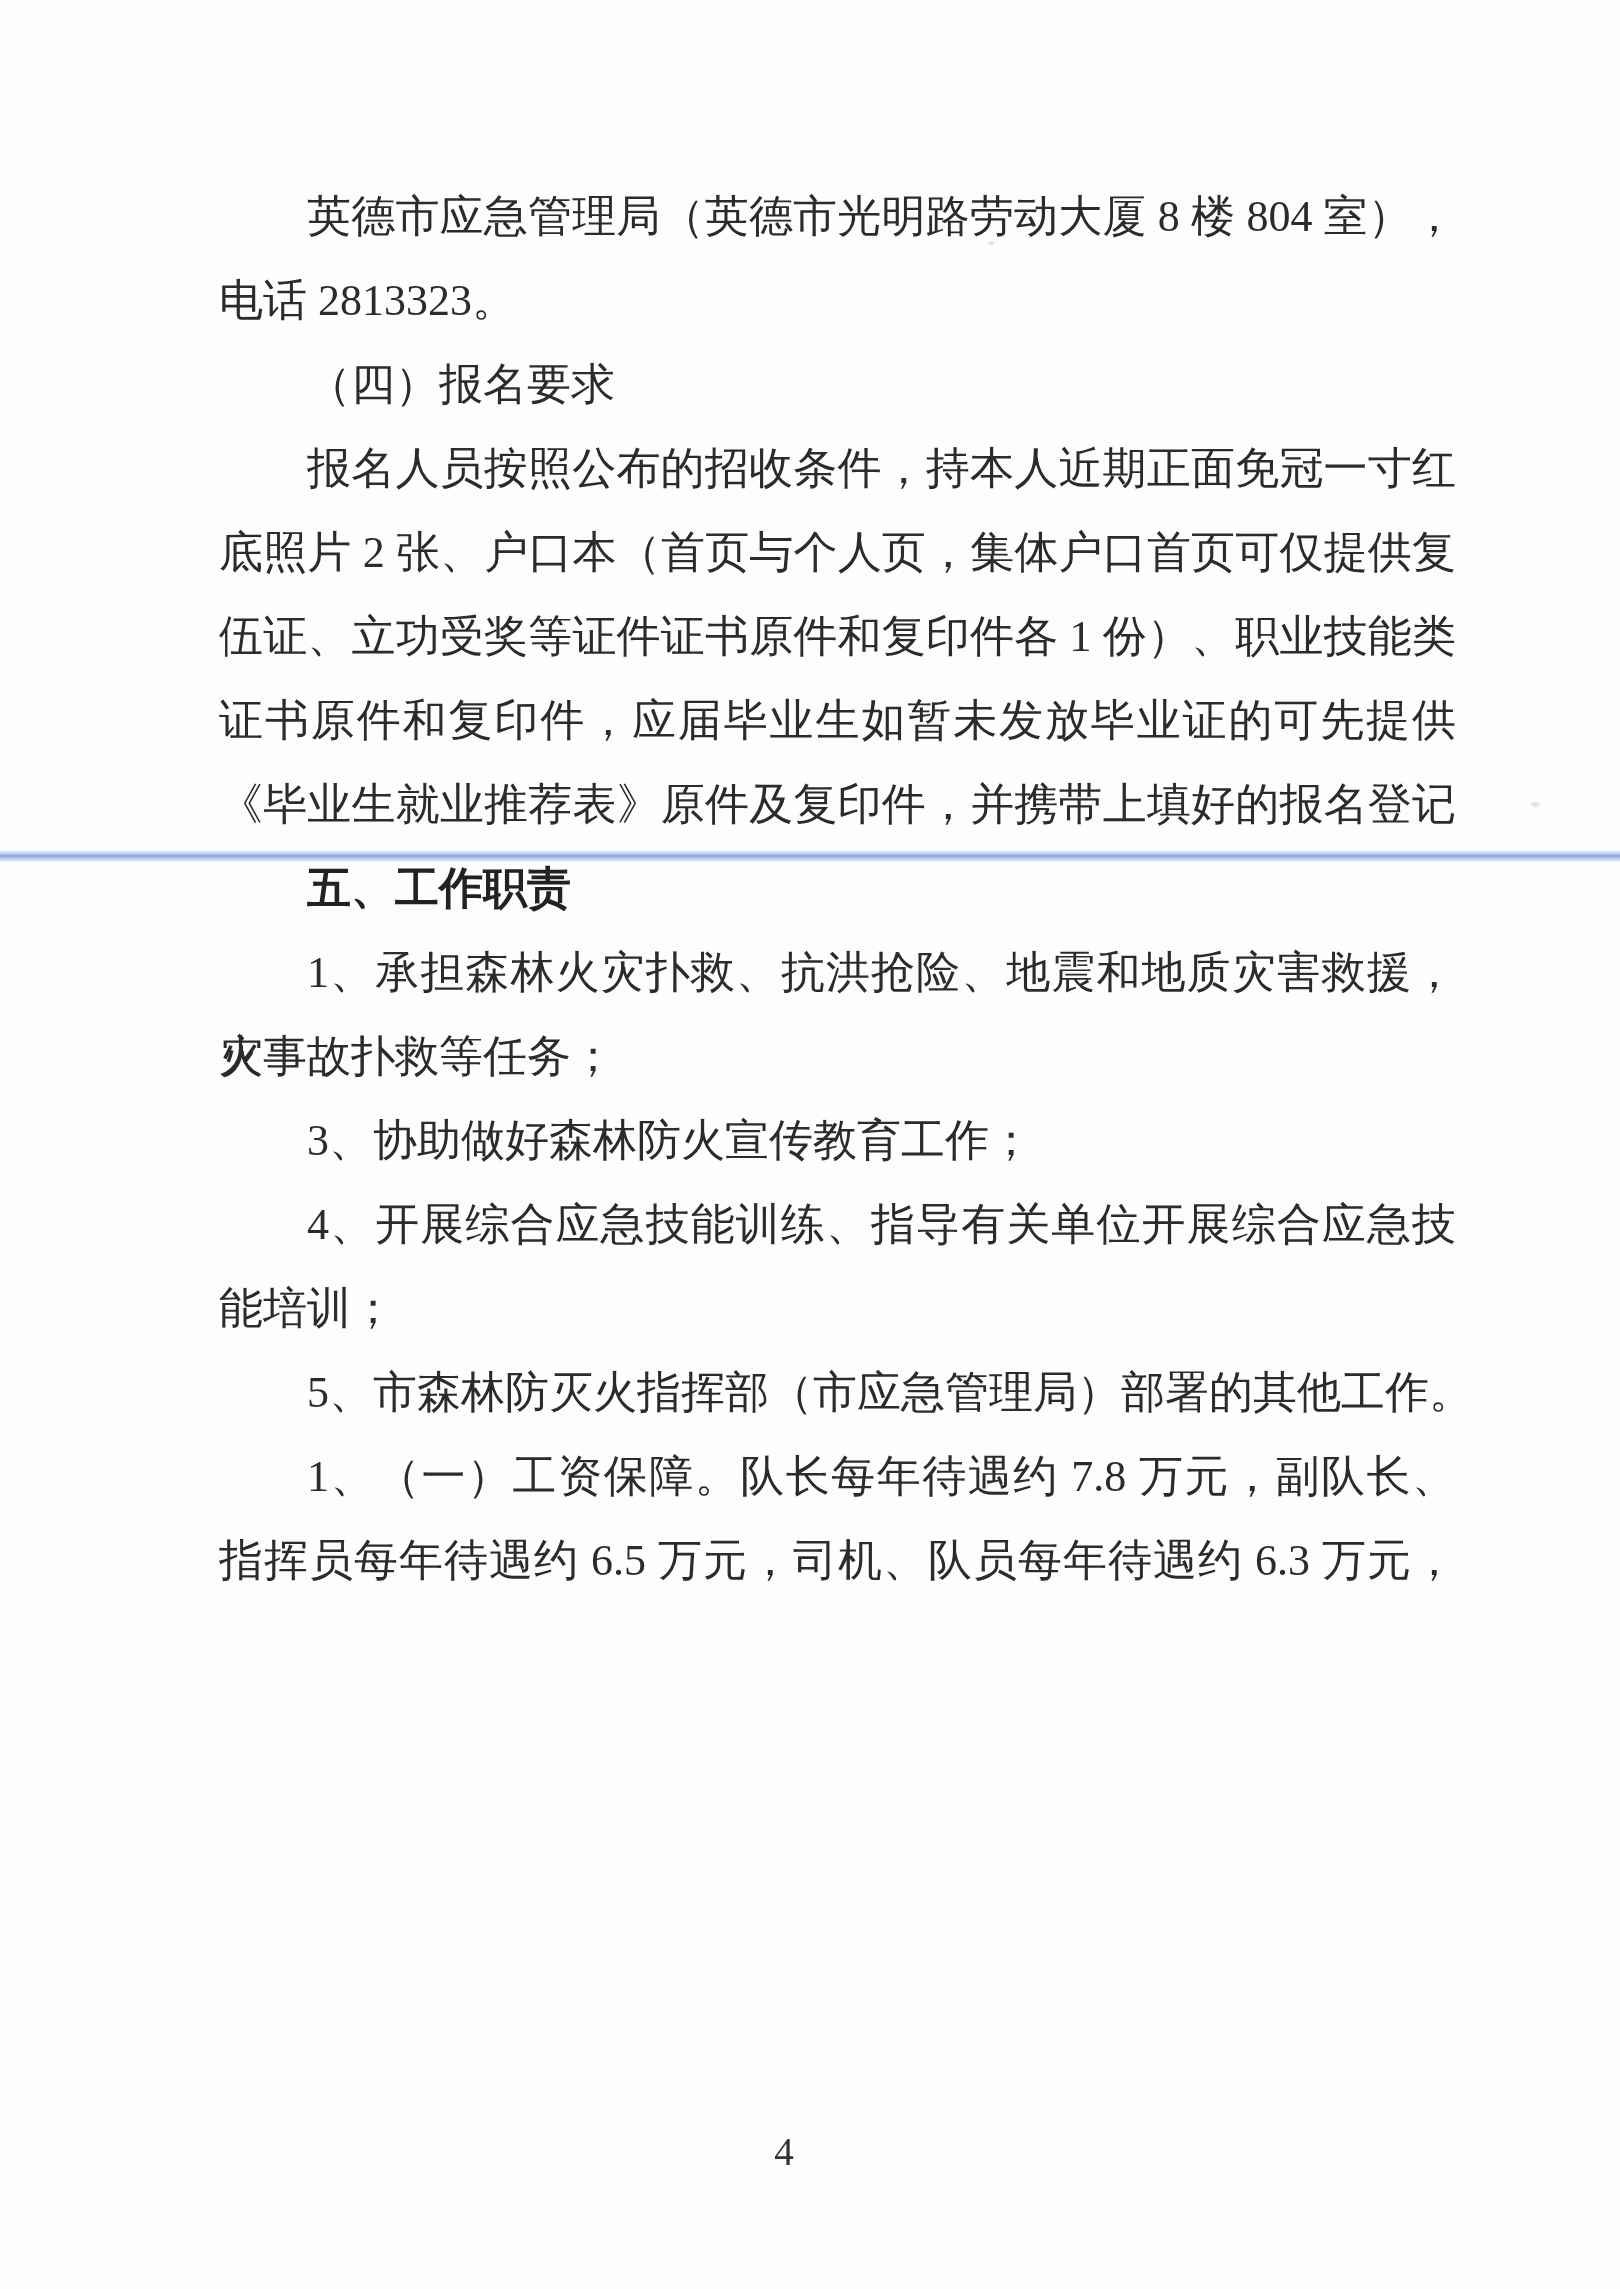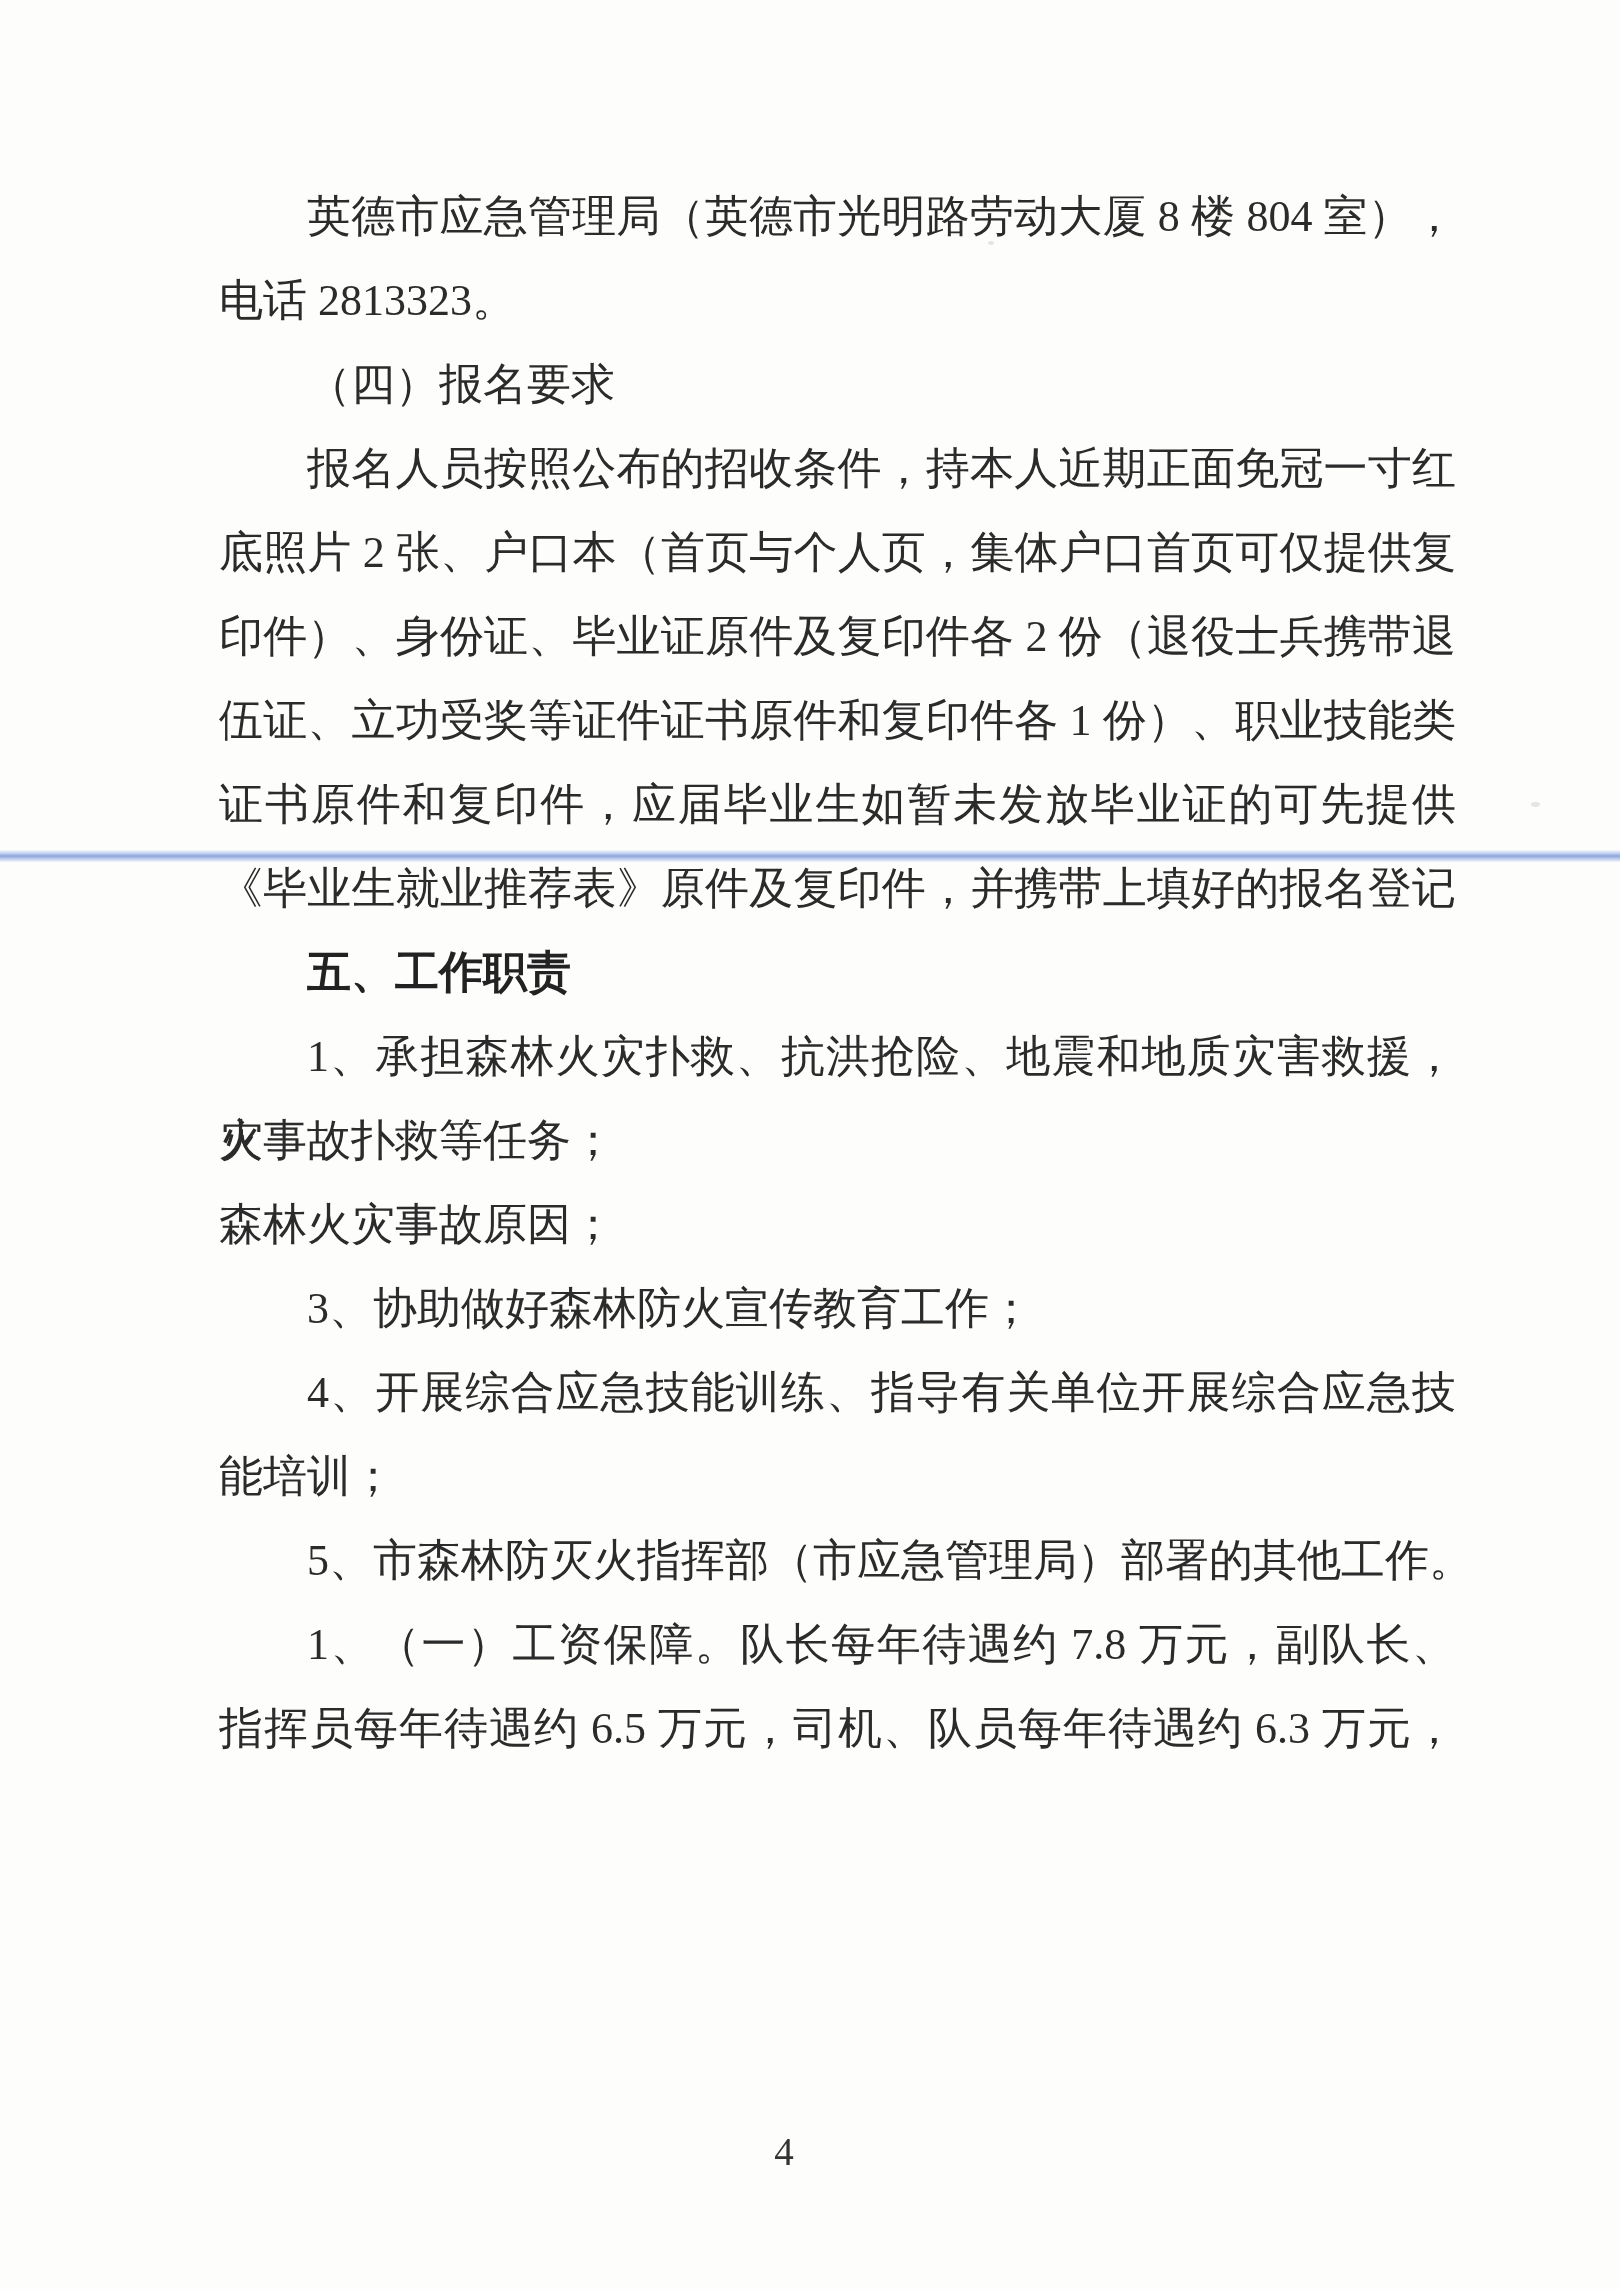--- a/index.html
+++ b/index.html
@@ -90,28 +90,26 @@
 <body>
 
 <div class="page">
 
   <div class="text-column">
       <div class="line indent fill">英德市应急管理局（英德市光明路劳动大厦 8 楼 804 室），</div>
       <div class="line">电话 2813323。</div>
       <div class="line indent">（四）报名要求</div>
       <div class="line indent fill">报名人员按照公布的招收条件，持本人近期正面免冠一寸红</div>
       <div class="line fill">底照片 2 张、户口本（首页与个人页，集体户口首页可仅提供复</div>
-      <div class="line fill">印件）、身份证、毕业证原件及复印件各 2 份（退役士兵携带退</div>
       <div class="line fill">伍证、立功受奖等证件证书原件和复印件各 1 份）、职业技能类</div>
       <div class="line fill">证书原件和复印件，应届毕业生如暂未发放毕业证的可先提供</div>
       <div class="line fill">《毕业生就业推荐表》原件及复印件，并携带上填好的报名登记</div>
       <div class="line indent bold">五、工作职责</div>
       <div class="line indent fill">1、承担森林火灾扑救、抗洪抢险、地震和地质灾害救援，火</div>
       <div class="line">灾事故扑救等任务；</div>
-      <div class="line">森林火灾事故原因；</div>
       <div class="line indent">3、协助做好森林防火宣传教育工作；</div>
       <div class="line indent fill">4、开展综合应急技能训练、指导有关单位开展综合应急技</div>
       <div class="line">能培训；</div>
       <div class="line indent">5、市森林防灭火指挥部（市应急管理局）部署的其他工作。</div>
       <div class="line indent fill">1、（一）工资保障。队长每年待遇约 7.8 万元，副队长、</div>
       <div class="line fill">指挥员每年待遇约 6.5 万元，司机、队员每年待遇约 6.3 万元，</div>
     </div>
 
   <div class="divider-line"></div>
 

